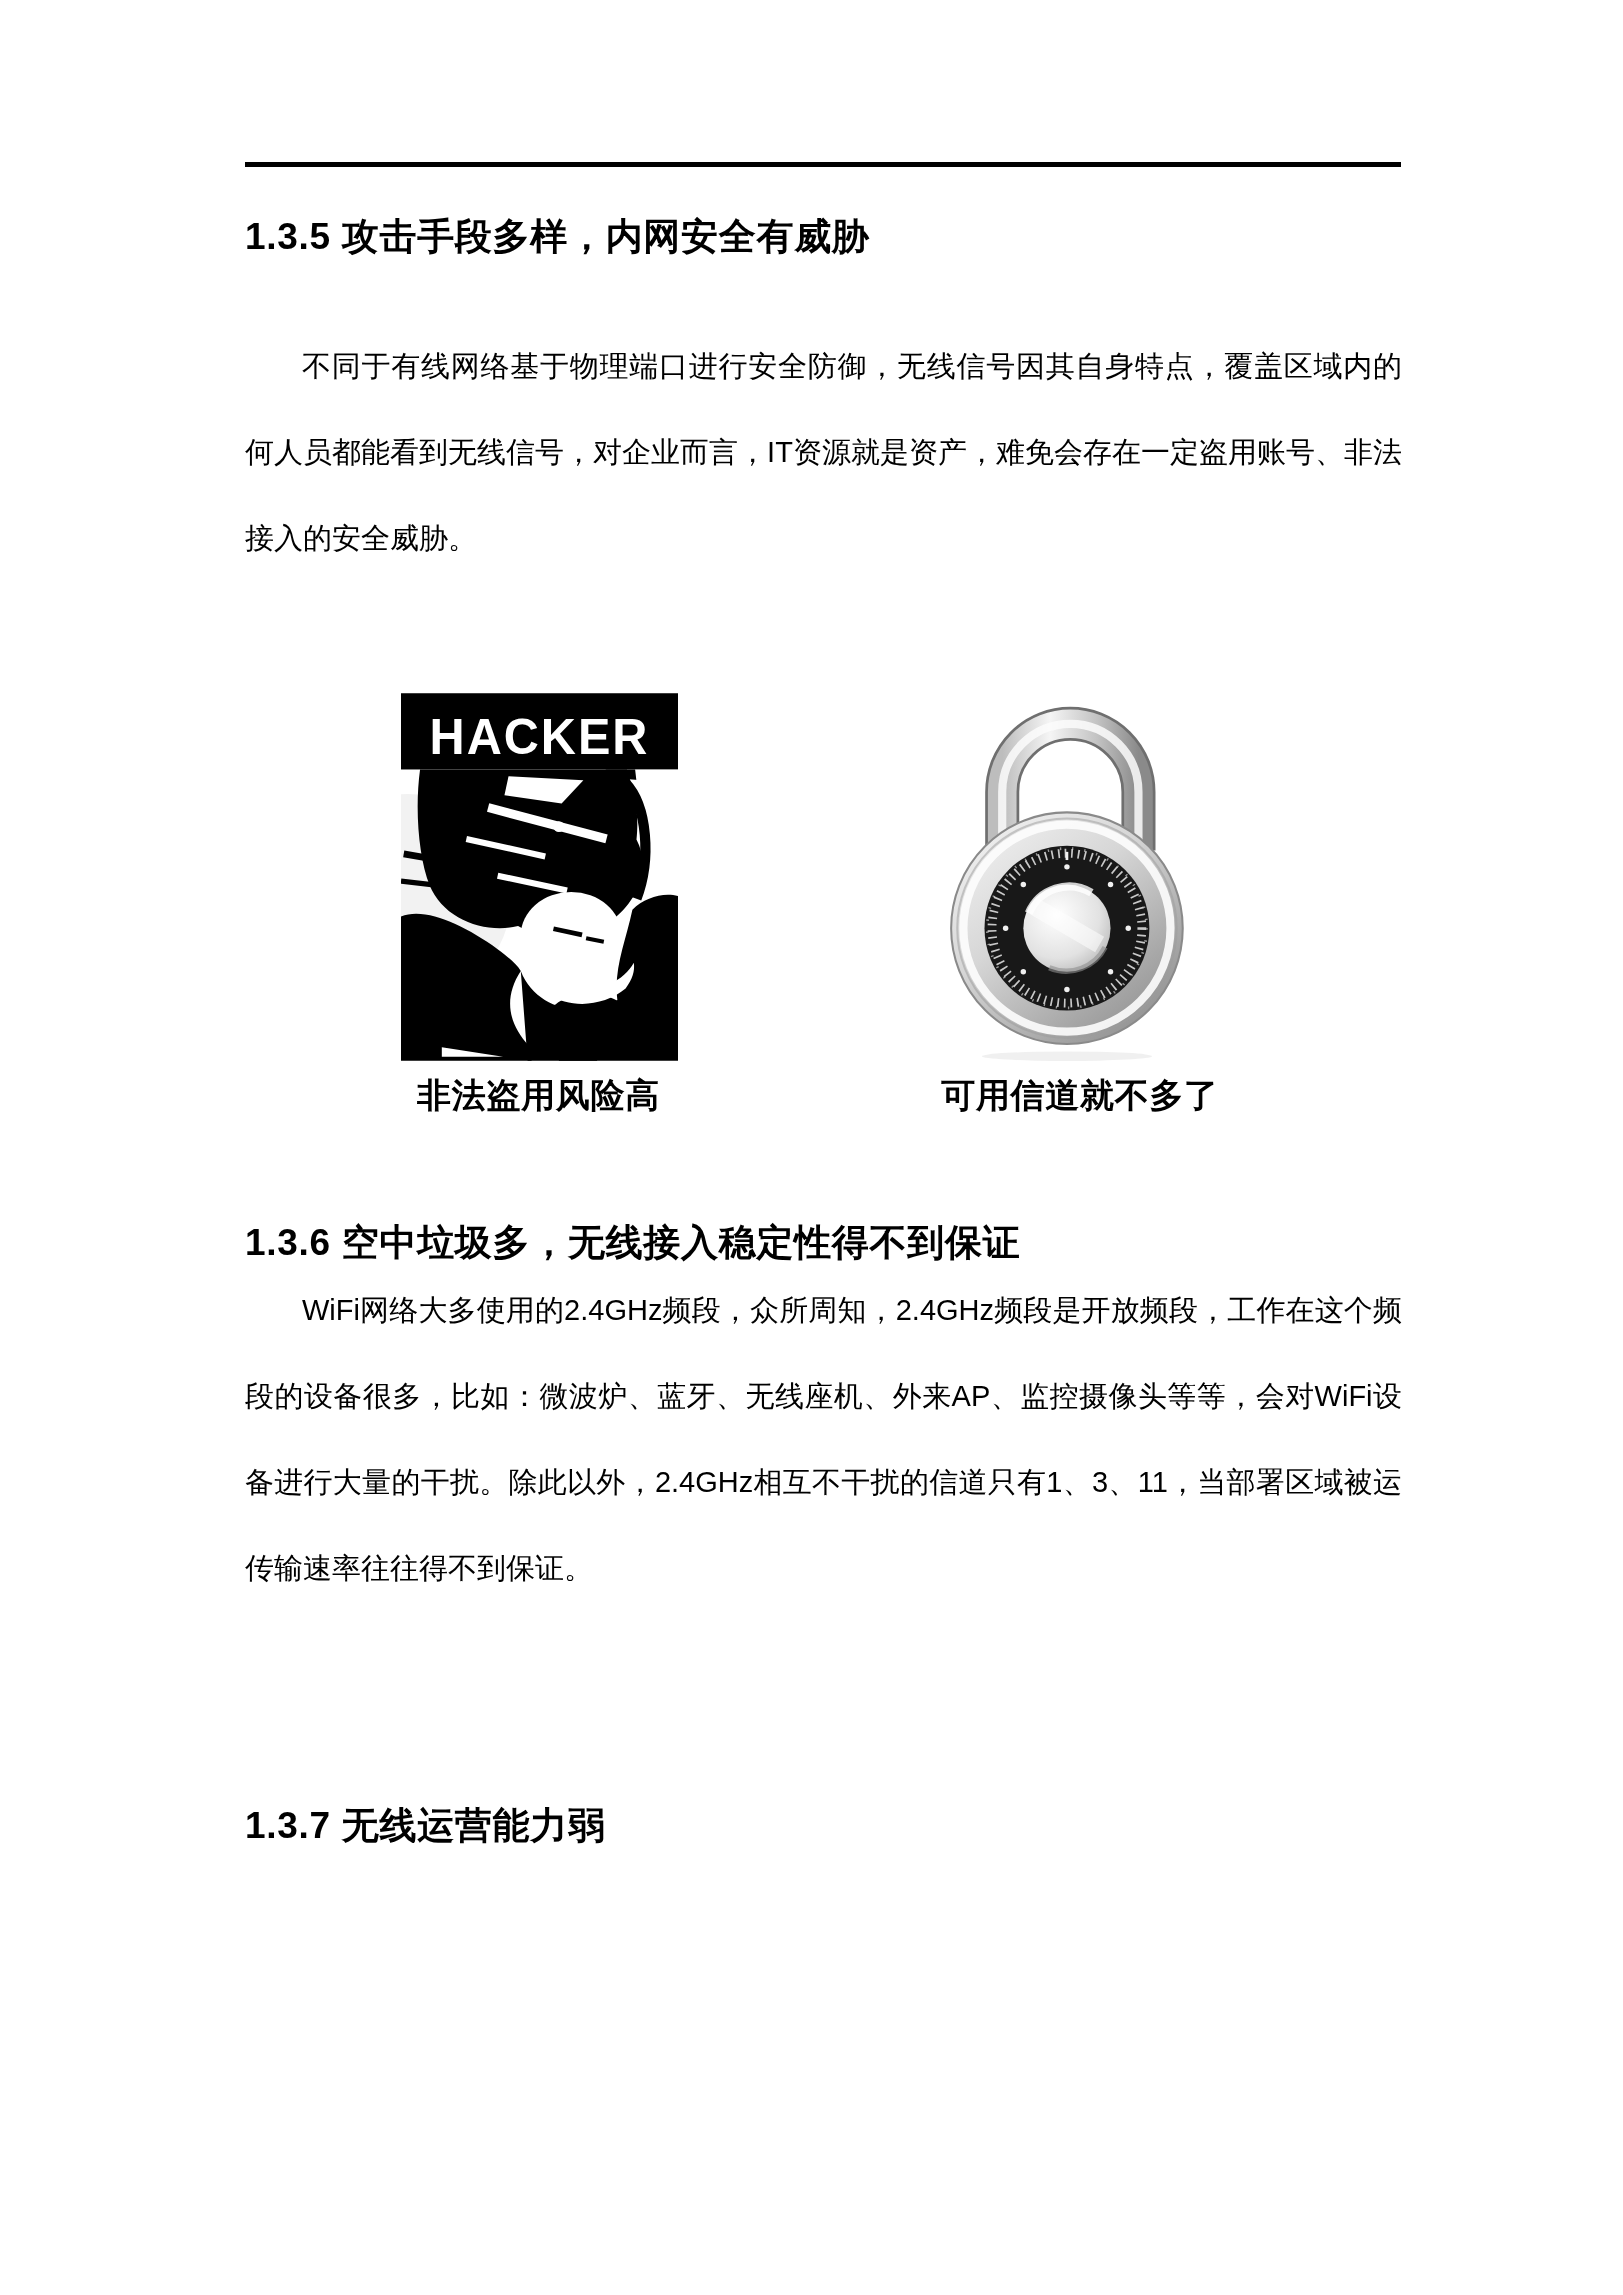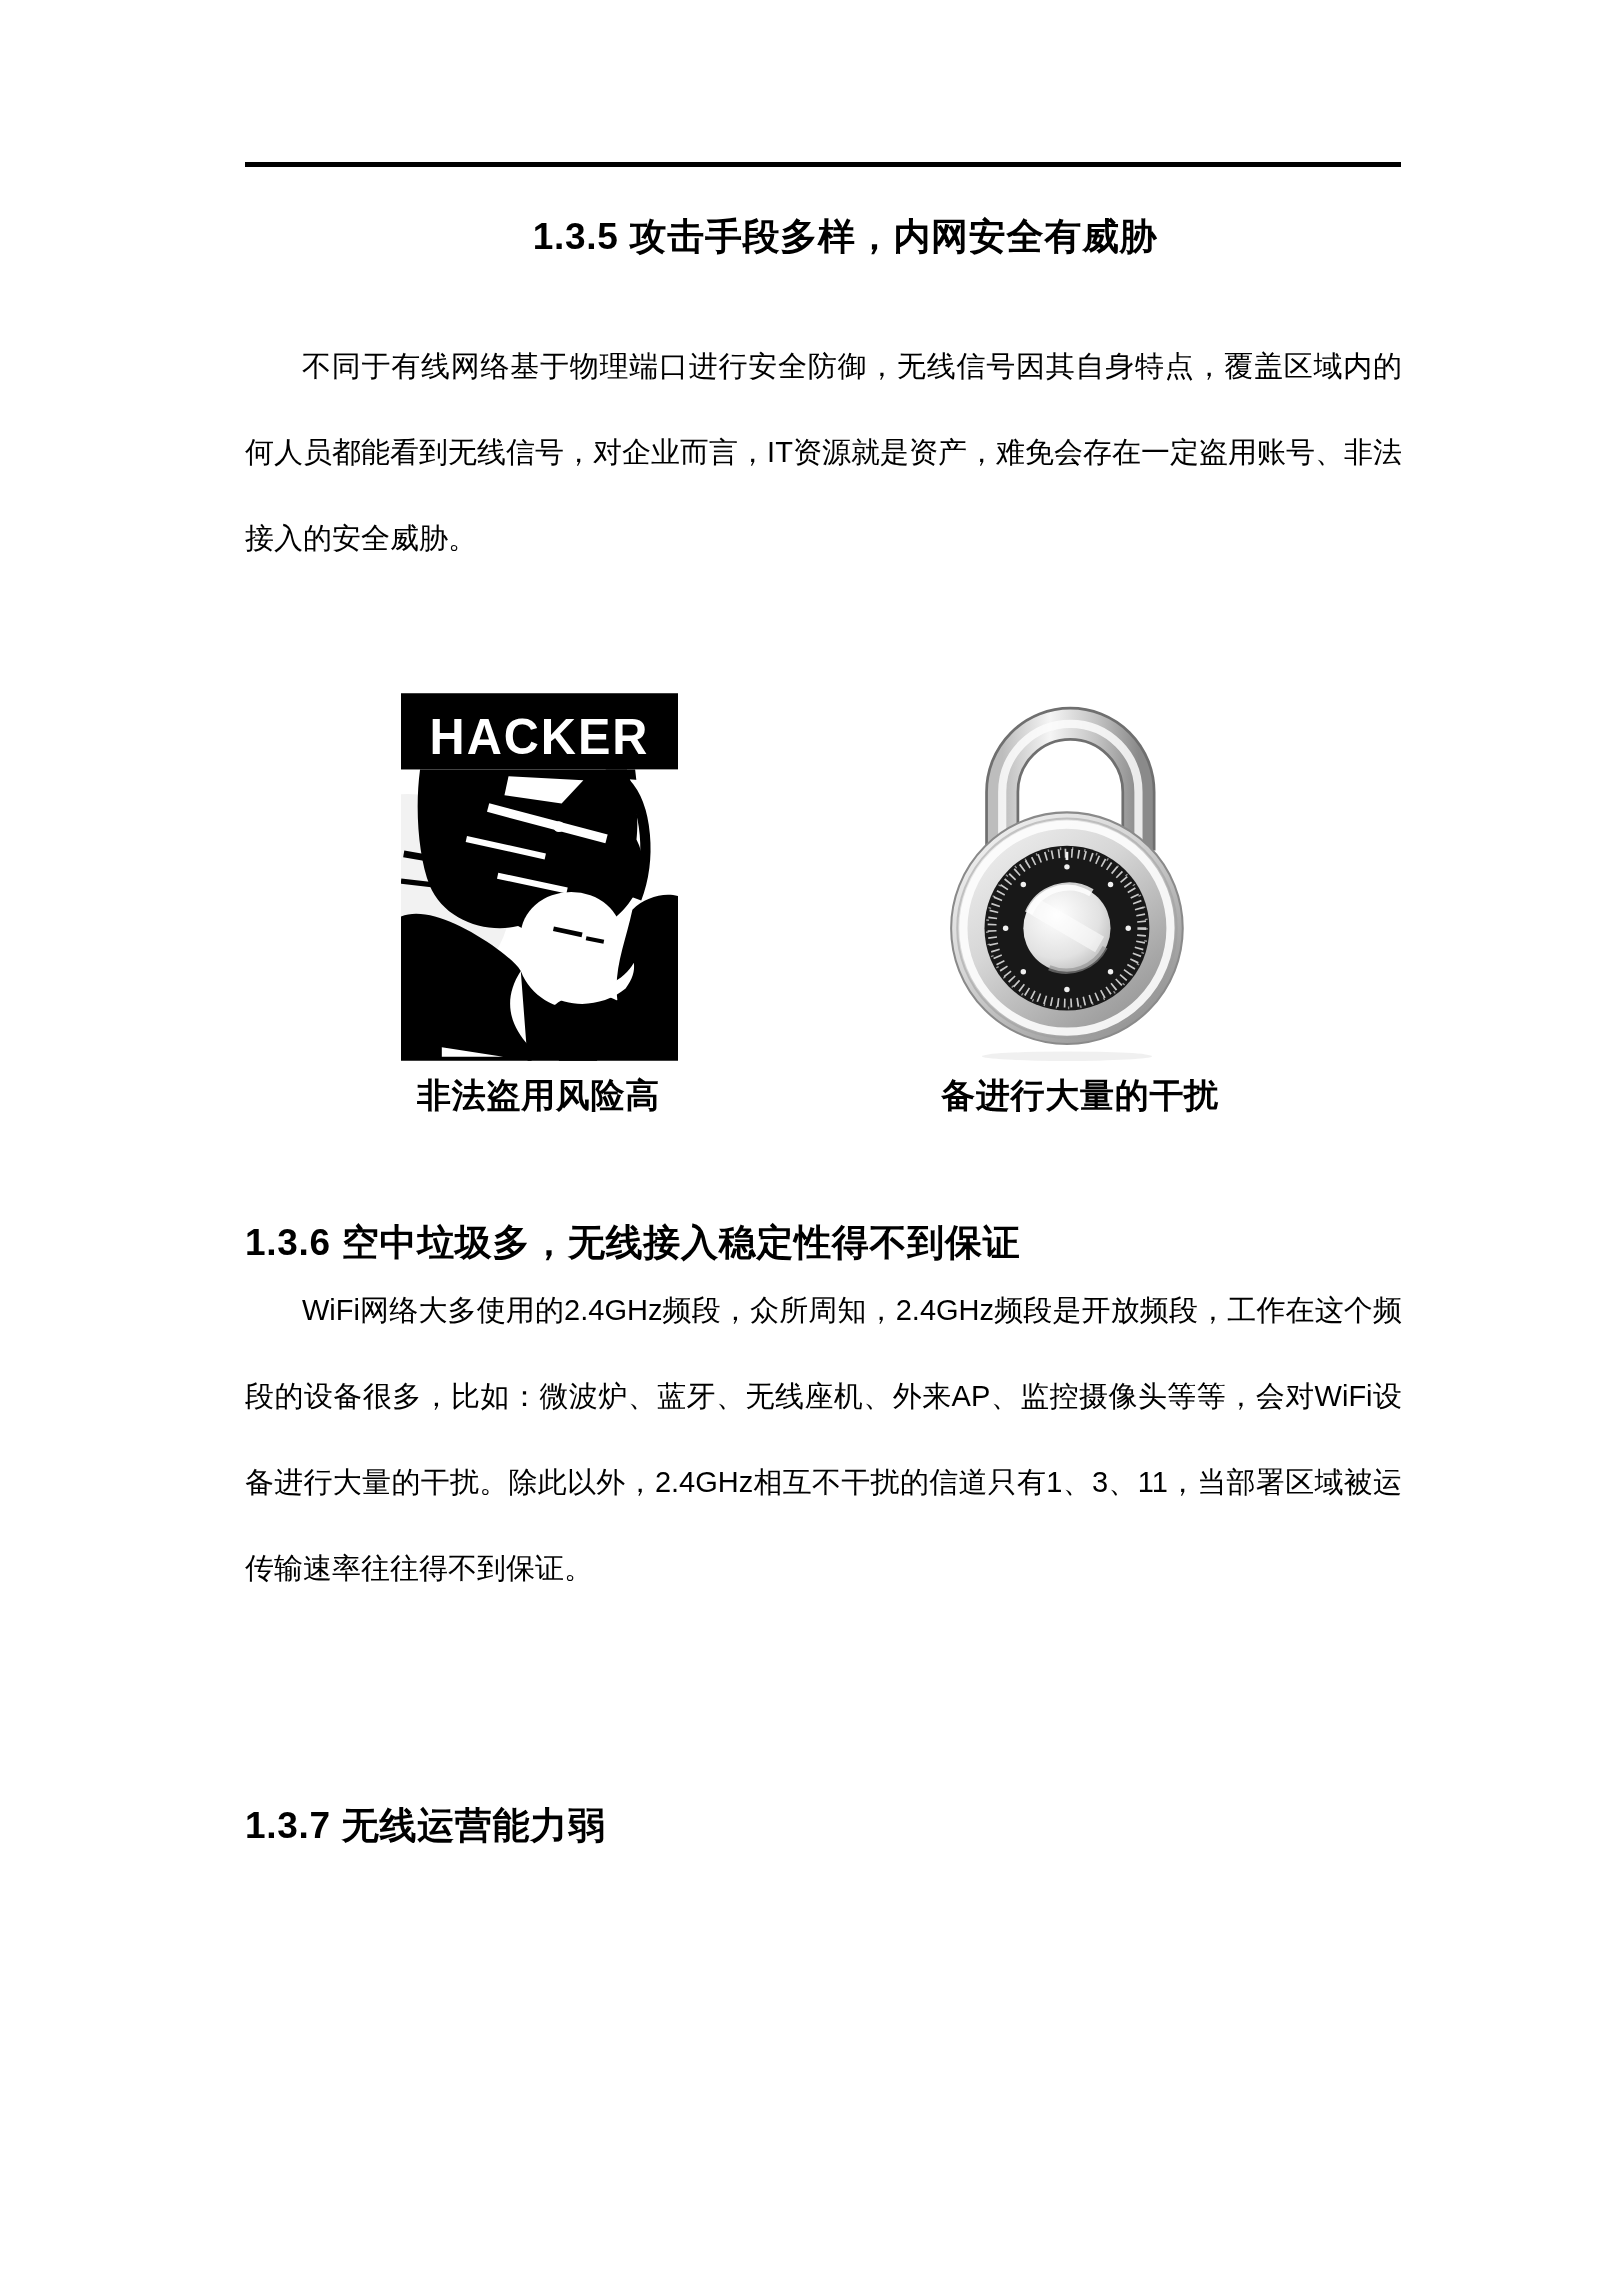--- a/index.html
+++ b/index.html
@@ -21,21 +21,21 @@
   .sec-heading {
     position: absolute;
     left: 245px;
     width: 1200px;
     font-size: 37px;
     font-weight: 700;
     line-height: 1;
     white-space: nowrap;
     letter-spacing: 0.7px;
   }
-  .h-135 { top: 218px; text-align: center; }
+  .h-135 { top: 218px; }
   .h-136 { top: 1224px; }
   .h-137 { top: 1807px; }
   .para {
     position: absolute;
     left: 245px;
     width: 1157px;
     font-size: 29px;
     line-height: 86px;
   }
   .p1 { top: 323px; }
@@ -170,21 +170,21 @@
       <path d="M176,232 l0,-12" stroke="#f0f0f0" stroke-width="4"></path>
     </g>
 
     <circle cx="176" cy="332" r="64" fill="url(#gKnob)"></circle>
     <path d="M120,310 A64,64 0 0 1 212,280" fill="none" stroke="#ffffff" stroke-width="12" opacity="0.8"></path>
     <path d="M128,300 L224,356" stroke="#ffffff" stroke-width="26" opacity="0.55"></path>
     <path d="M232,360 A64,64 0 0 1 150,390" fill="none" stroke="#8d8d8d" stroke-width="8" opacity="0.6"></path>
   </svg>
 
   <div class="fig-caption cap-1">非法盗用风险高</div>
-  <div class="fig-caption cap-2">备进行大量的干扰</div>
+  <div class="fig-caption cap-2">可用信道就不多了</div>
 
   <div class="sec-heading h-136">1.3.6 空中垃圾多，无线接入稳定性得不到保证</div>
 
   <div class="para p2">
     <div class="pline first">WiFi网络大多使用的2.4GHz频段，众所周知，2.4GHz频段是开放频段，工作在这个频</div>
     <div class="pline">段的设备很多，比如：微波炉、蓝牙、无线座机、外来AP、监控摄像头等等，会对WiFi设</div>
     <div class="pline">备进行大量的干扰。除此以外，2.4GHz相互不干扰的信道只有1、3、11，当部署区域被运</div>
     <div class="pline last">传输速率往往得不到保证。</div>
   </div>
 

